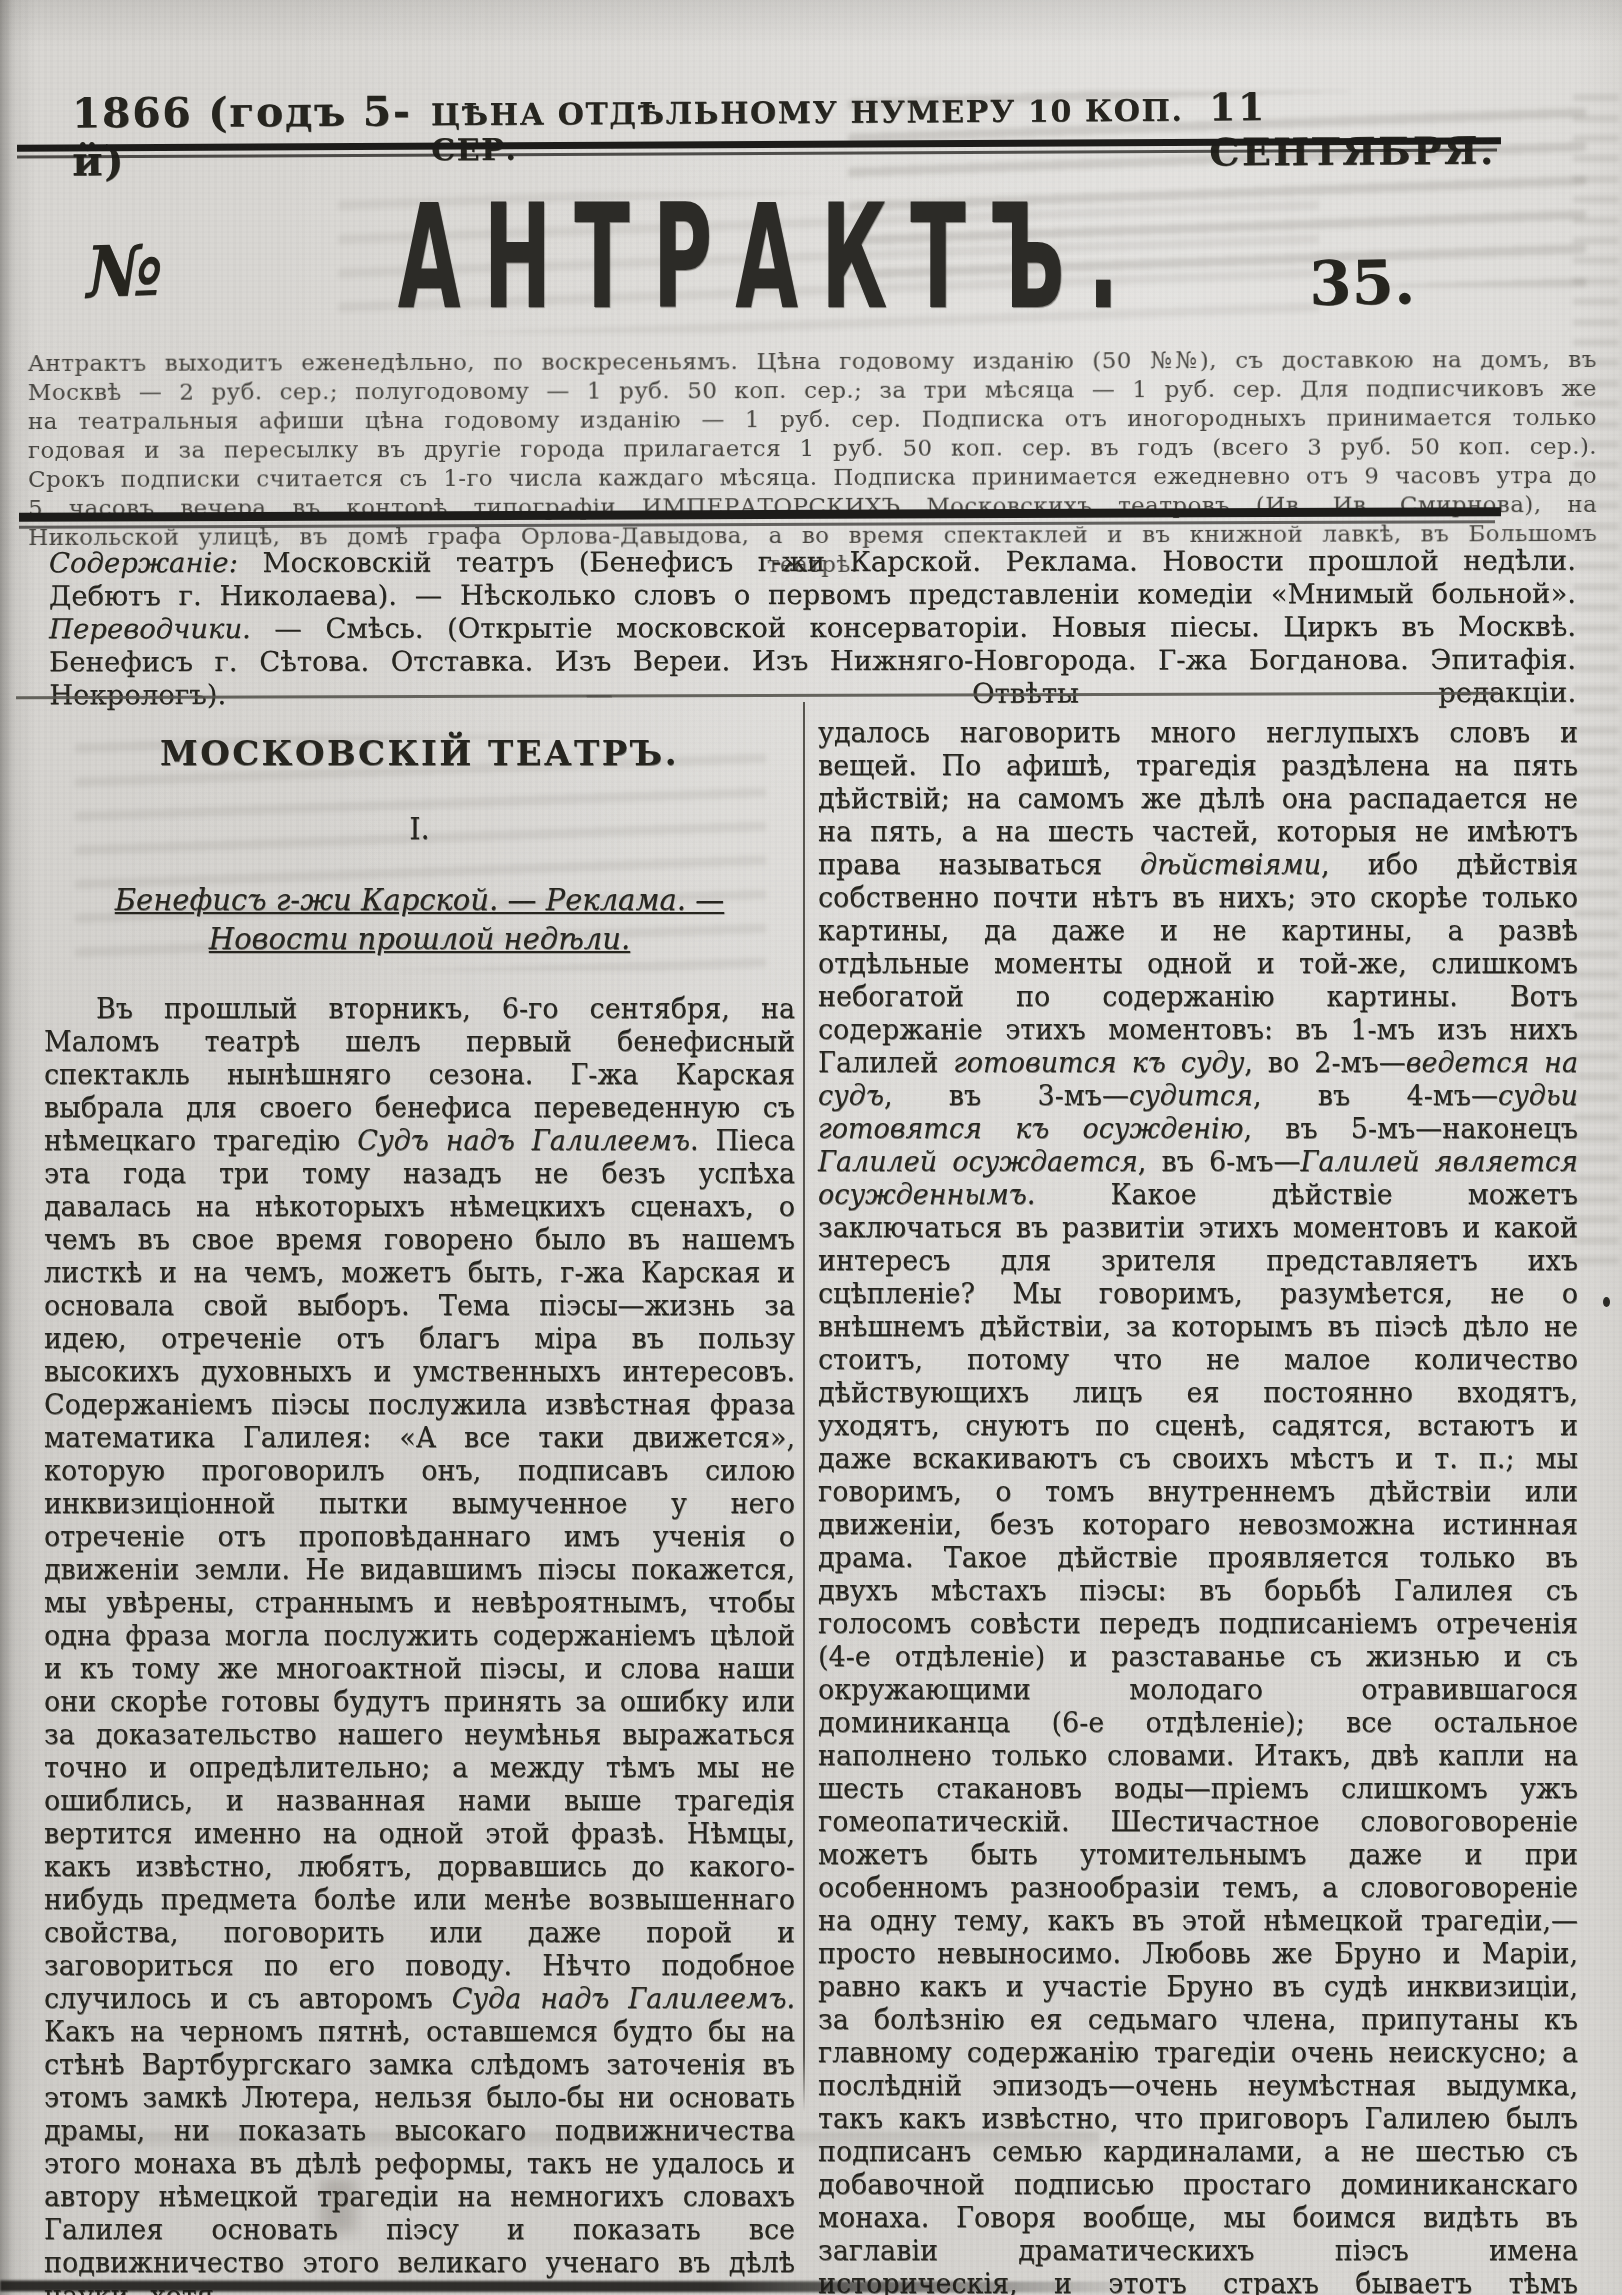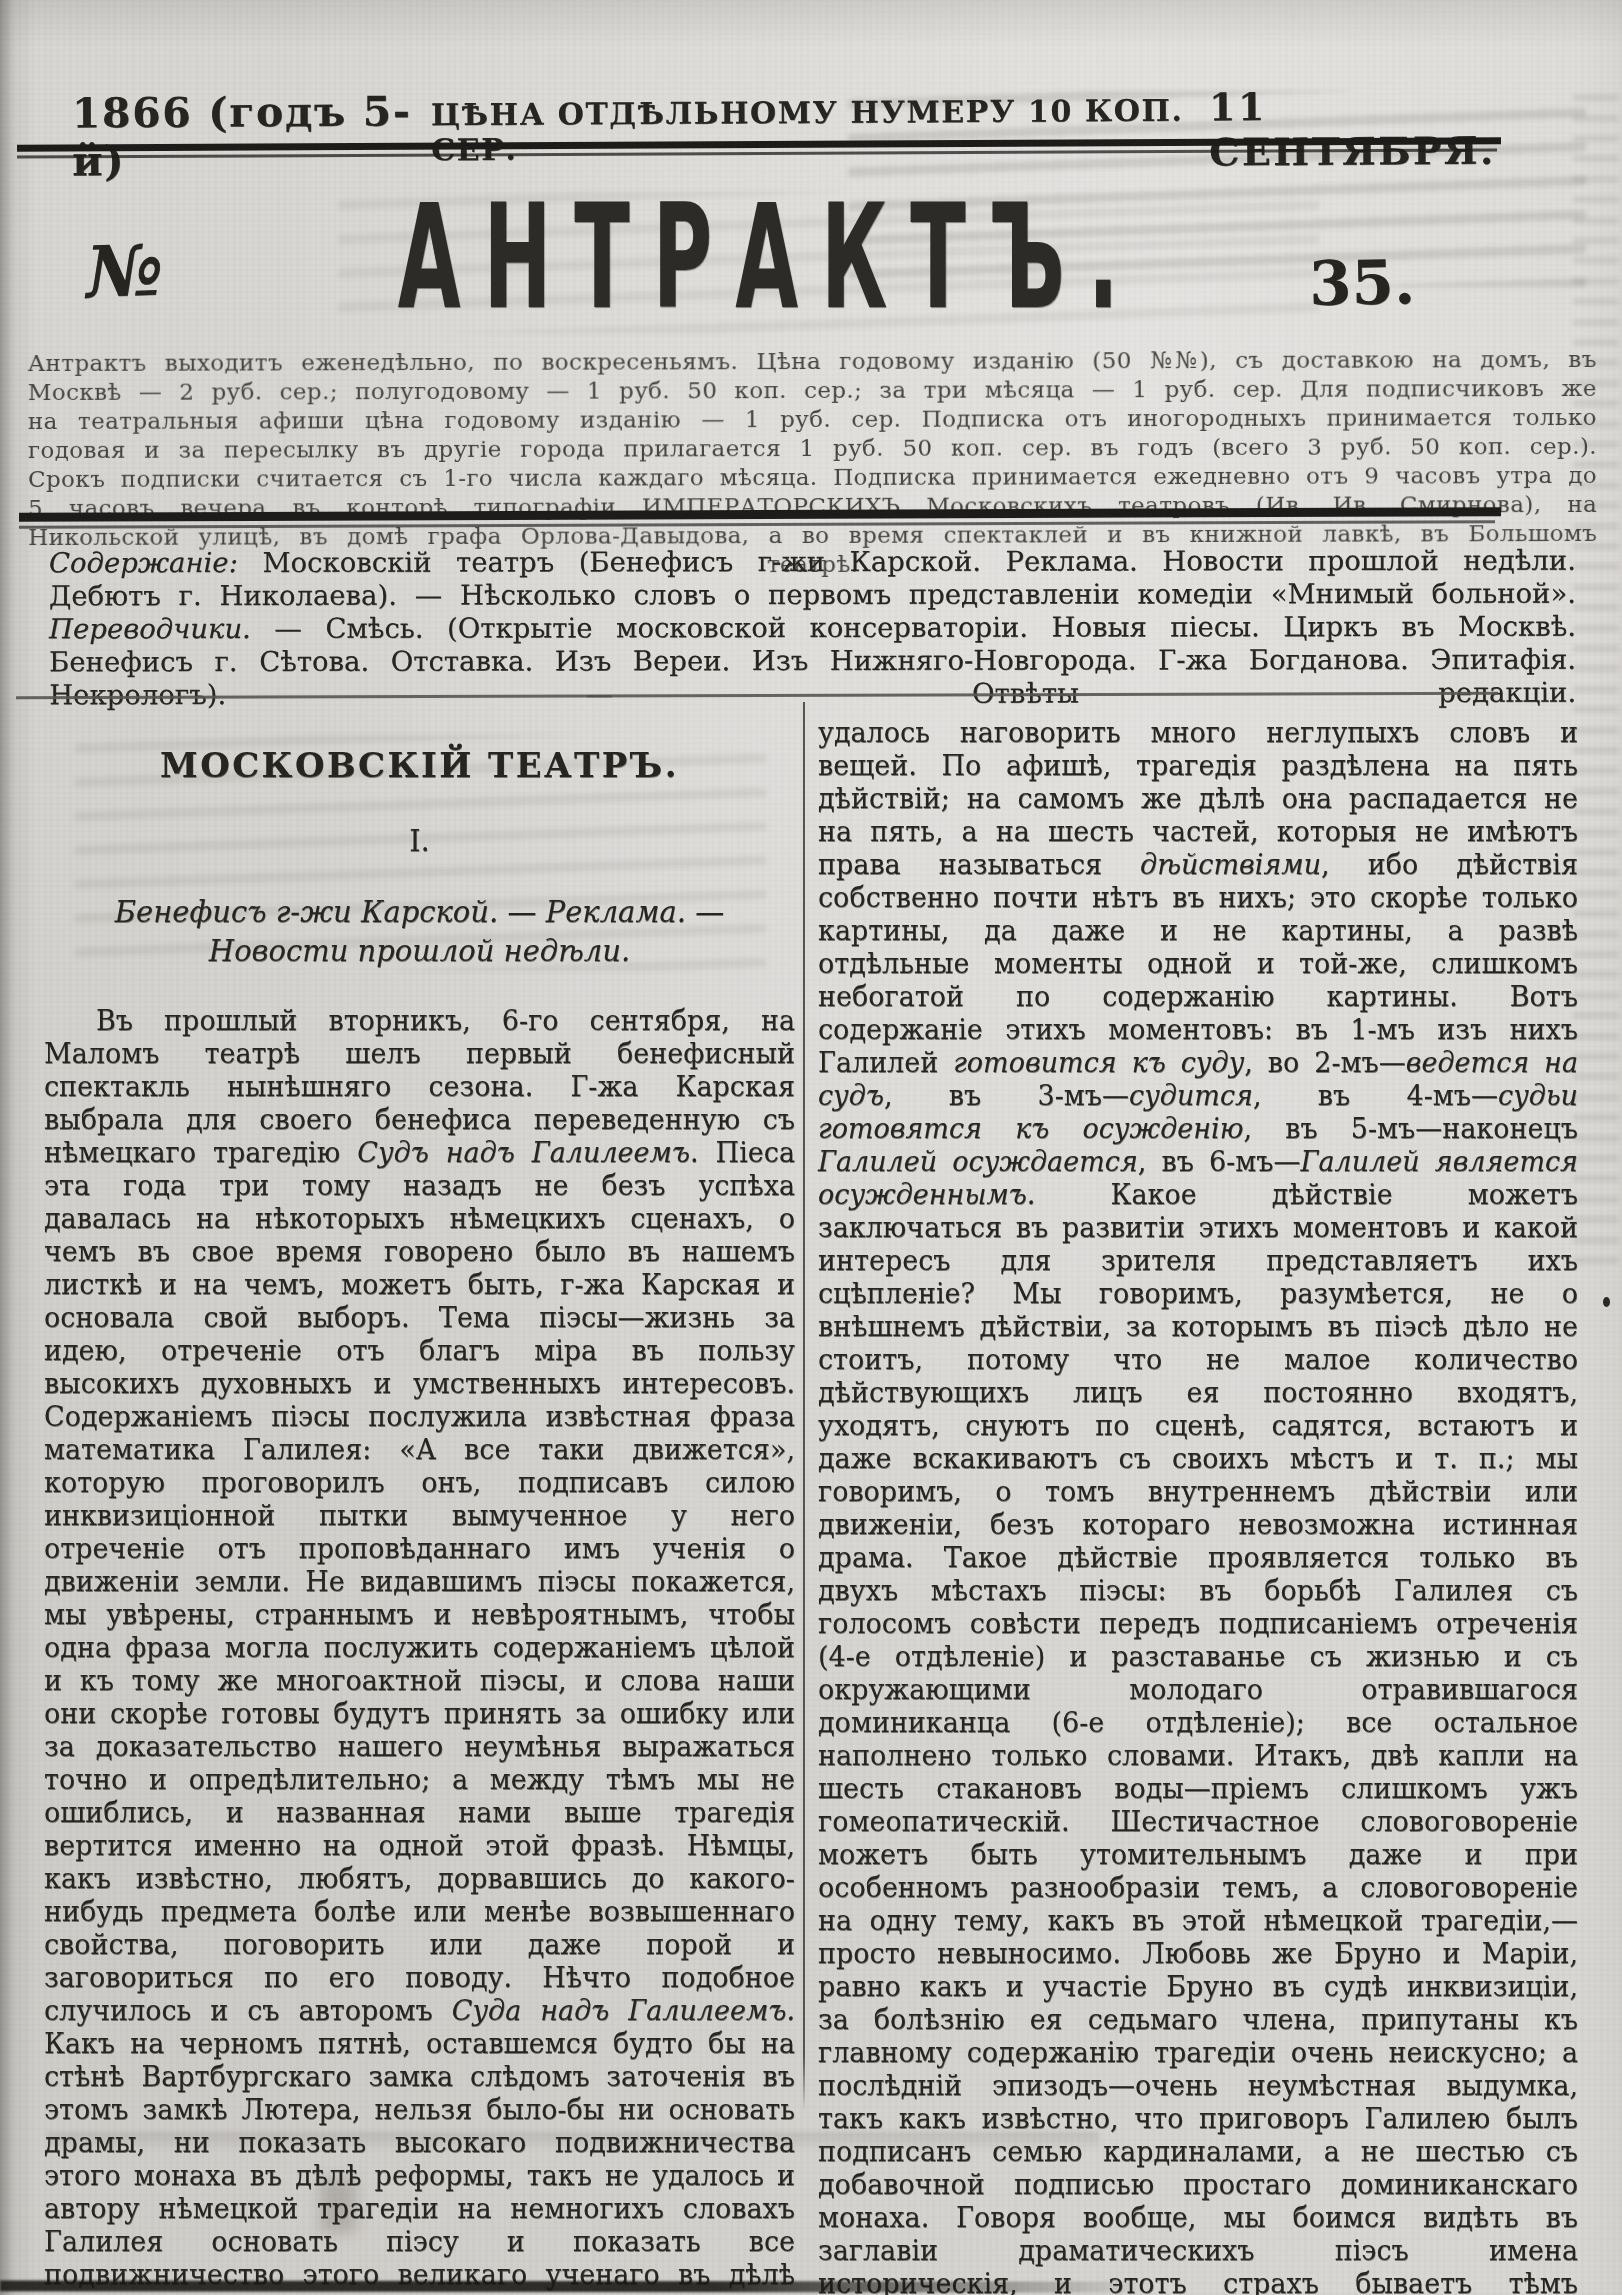--- a/index.html
+++ b/index.html
@@ -87,25 +87,25 @@
   .contents p{margin:0;text-align:justify;text-align-last:justify;}
   .rule-e{left:15.7px;top:694px;width:1482px;height:3.1px;background:#57554f;
     opacity:.9;transform:rotate(-.18deg);}
 
   
   .col-divider{position:absolute;left:803px;top:702px;width:2.4px;height:1410px;
     background:linear-gradient(180deg,#55534d 0 96%,transparent);}
   .col-left{position:absolute;left:44px;top:729px;width:751px;}
   .col-right{position:absolute;left:818px;top:716px;width:760px;}
 
-  .section-title{margin:16px;text-align:center;font-size:34px;font-weight:bold;
+  .section-title{margin:4px;text-align:center;font-size:34px;font-weight:bold;
     letter-spacing:2.4px;}
   .part-num{margin:39px 0 0;text-align:center;font-size:29px;}
   .byline{margin:35px 31px 0;text-align:center;font-style:italic;
-    font-size:29px;line-height:39px;}
+    font-size:29px;line-height:39px;text-decoration:underline;}
 
   .article-body{margin-top:33px;font-size:27px;line-height:33px;
     text-align:justify;word-spacing:.16em;}
   .article-body p{margin:0;}
   .article-body p.indent{text-indent:52px;}
   .article-body em{}
   .col-right .article-body{margin-top:0;}
 </style>
 </head>
 <body>

